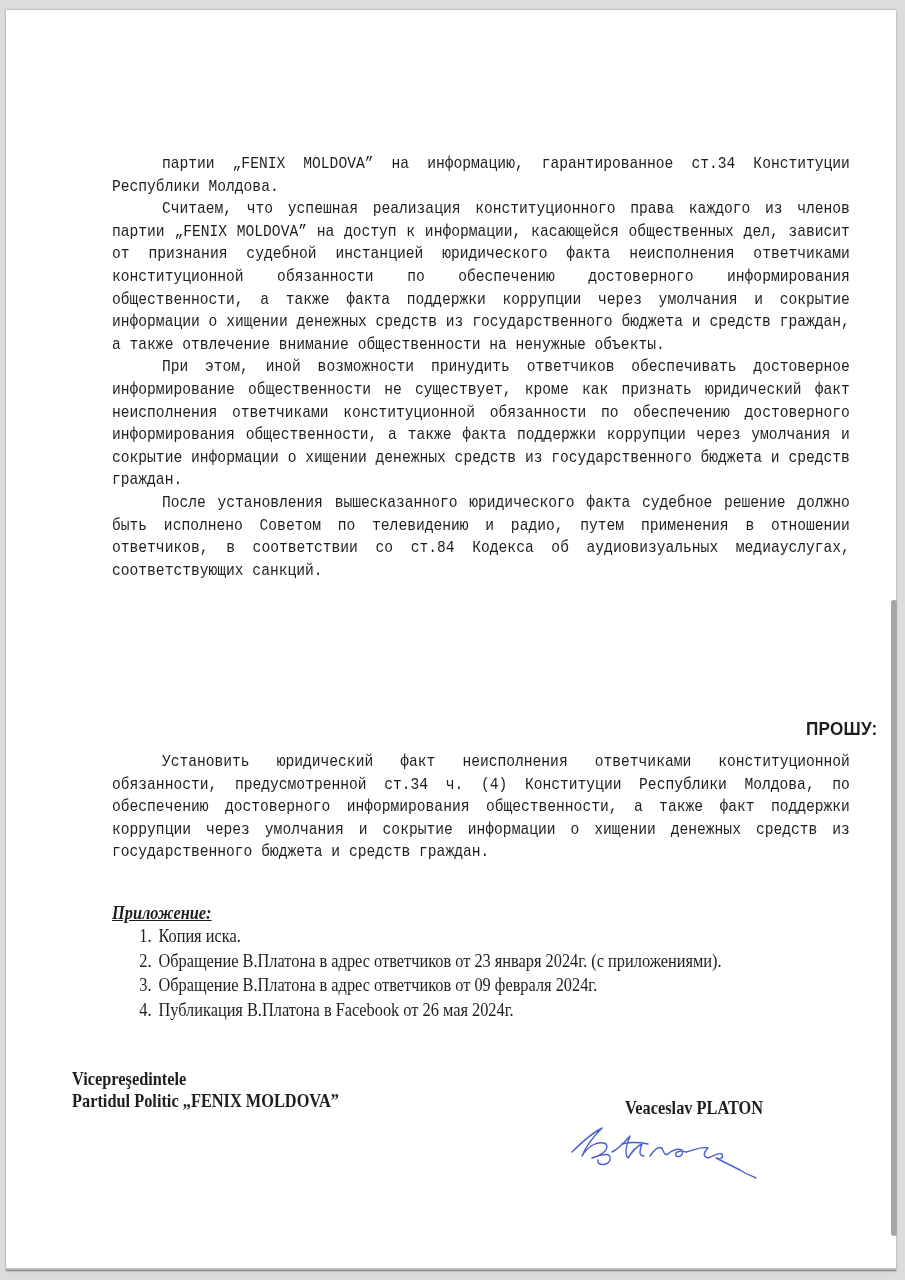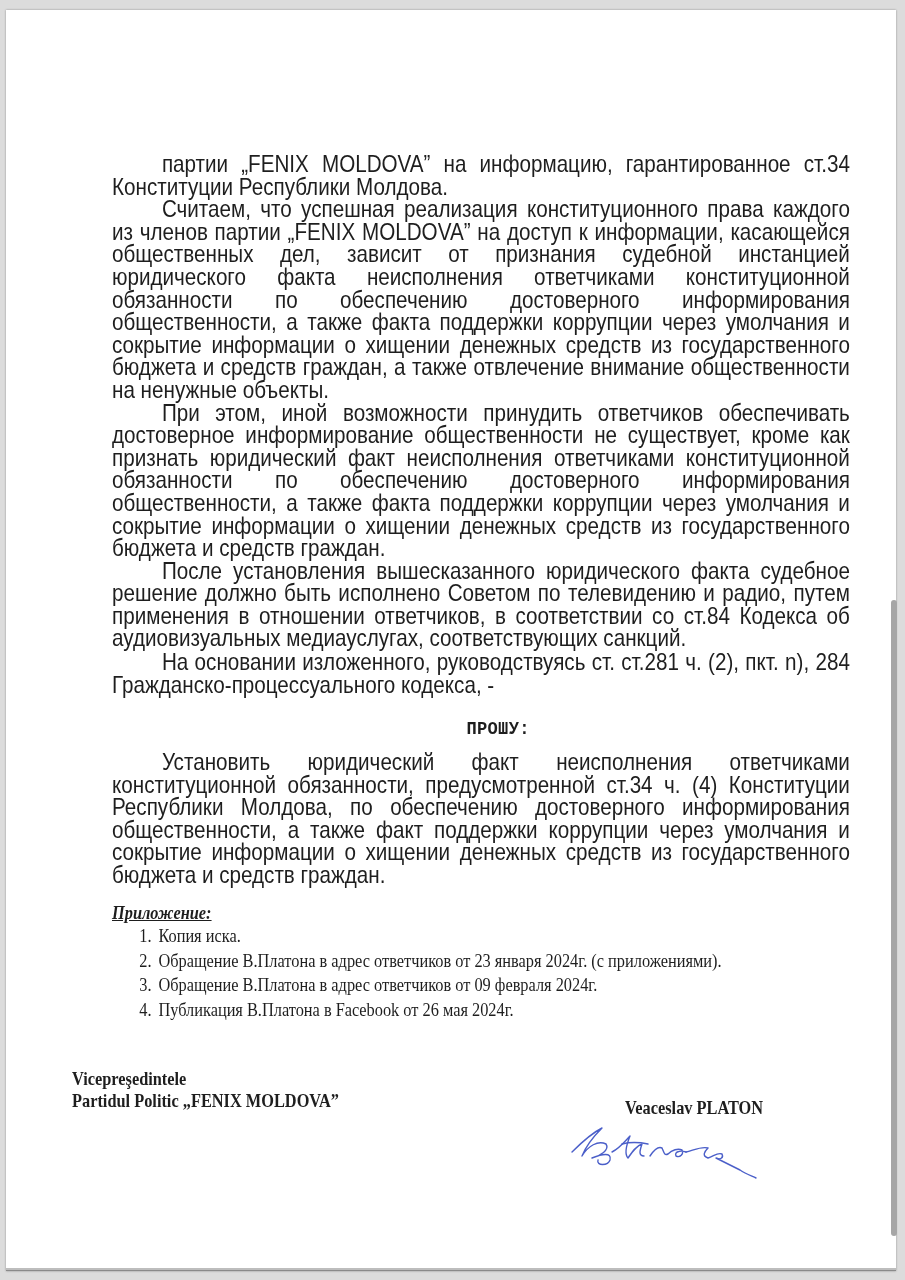--- a/index.html
+++ b/index.html
@@ -32,44 +32,44 @@
     top: 600px;
     width: 6px;
     height: 636px;
     border-radius: 3px;
     background: #a6a6a6;
   }
   .text-block {
     position: absolute;
     left: 112px;
     width: 738px;
-    font-family: Liberation Sans, sans-serif;
-    font-size: 24px;
+    font-family: Liberation Mono, monospace;
+    font-size: 17px;
     line-height: 22.6px;
     color: #1e1e1e;
     text-align: justify;
   }
   .text-block p {
     margin: 0;
     text-indent: 58px;
     text-align: justify;
   }
   .narrow {
     display: block;
     transform: scaleX(0.86);
     transform-origin: left top;
     width: 858px;
   }
   .heading-prosu {
     position: absolute;
     left: 0;
     top: 718px;
     width: 881px;
-    text-align: center;
-    font-family: Liberation Mono, monospace;
+    text-align: right;
+    font-family: Liberation Sans, sans-serif;
     font-weight: bold;
     font-size: 19px;
     color: #1e1e1e;
     letter-spacing: 0.3px;
   }
   .heading-prosu span {
     display: inline-block;
     transform: scaleX(0.9);
     margin-left: 115px;
   }
@@ -155,25 +155,20 @@
 
   <div class="text-block" style="top:153px;">
     <div class="narrow">
       <p>партии „FENIX MOLDOVA” на информацию, гарантированное ст.34 Конституции Республики Молдова.</p>
       <p>Считаем, что успешная реализация конституционного права каждого из членов партии „FENIX MOLDOVA” на доступ к информации, касающейся общественных дел, зависит от признания судебной инстанцией юридического факта неисполнения ответчиками конституционной обязанности по обеспечению достоверного информирования общественности, а также факта поддержки коррупции через умолчания и сокрытие информации о хищении денежных средств из государственного бюджета и средств граждан, а также отвлечение внимание общественности на ненужные объекты.</p>
       <p>При этом, иной возможности принудить ответчиков обеспечивать достоверное информирование общественности не существует, кроме как признать юридический факт неисполнения ответчиками конституционной обязанности по обеспечению достоверного информирования общественности, а также факта поддержки коррупции через умолчания и сокрытие информации о хищении денежных средств из государственного бюджета и средств граждан.</p>
       <p>После установления вышесказанного юридического факта судебное решение должно быть исполнено Советом по телевидению и радио, путем применения в отношении ответчиков, в соответствии со ст.84 Кодекса об аудиовизуальных медиауслугах, соответствующих санкций.</p>
     </div>
   </div>
 
-  <div class="text-block" style="top:651px;">
-    <div class="narrow">
-      <p>На основании изложенного, руководствуясь ст. ст.281 ч. (2), пкт. n), 284 Гражданско-процессуального кодекса, -</p>
-    </div>
-  </div>
 
   <div class="heading-prosu">
     <span>ПРОШУ:</span>
   </div>
 
   <div class="text-block" style="top:751px;">
     <div class="narrow">
       <p>Установить юридический факт неисполнения ответчиками конституционной обязанности, предусмотренной ст.34 ч. (4) Конституции Республики Молдова, по обеспечению достоверного информирования общественности, а также факт поддержки коррупции через умолчания и сокрытие информации о хищении денежных средств из государственного бюджета и средств граждан.</p>
     </div>
   </div>

